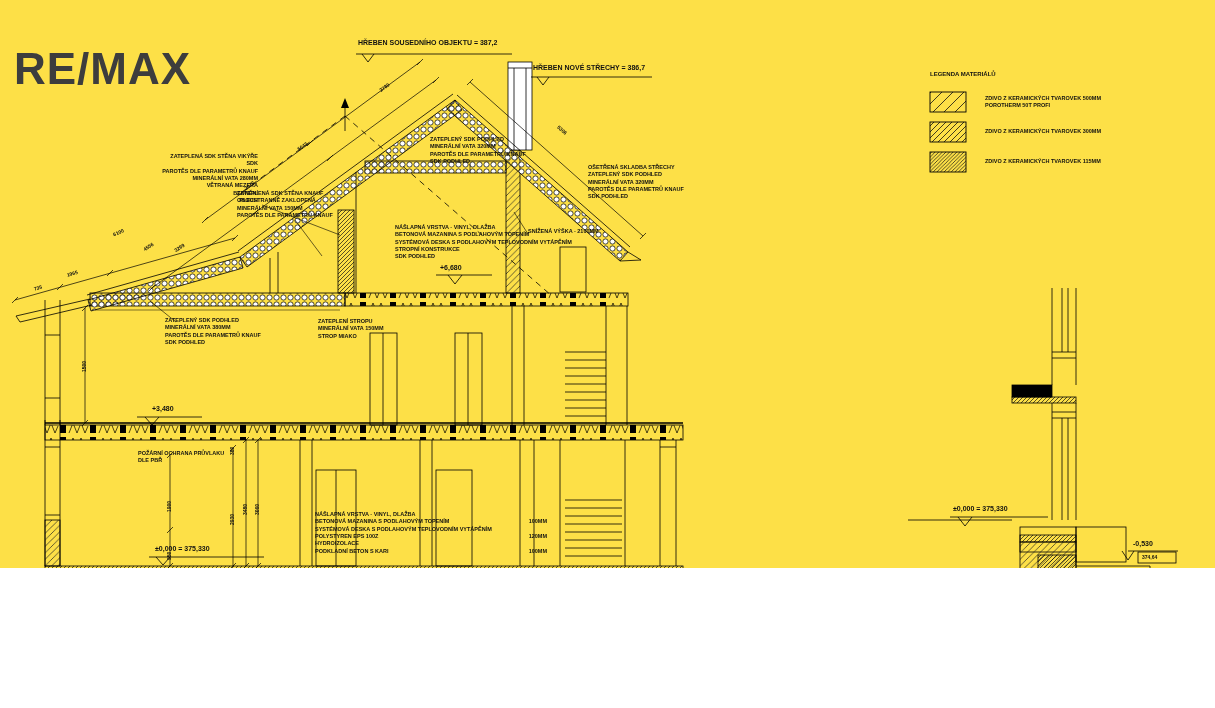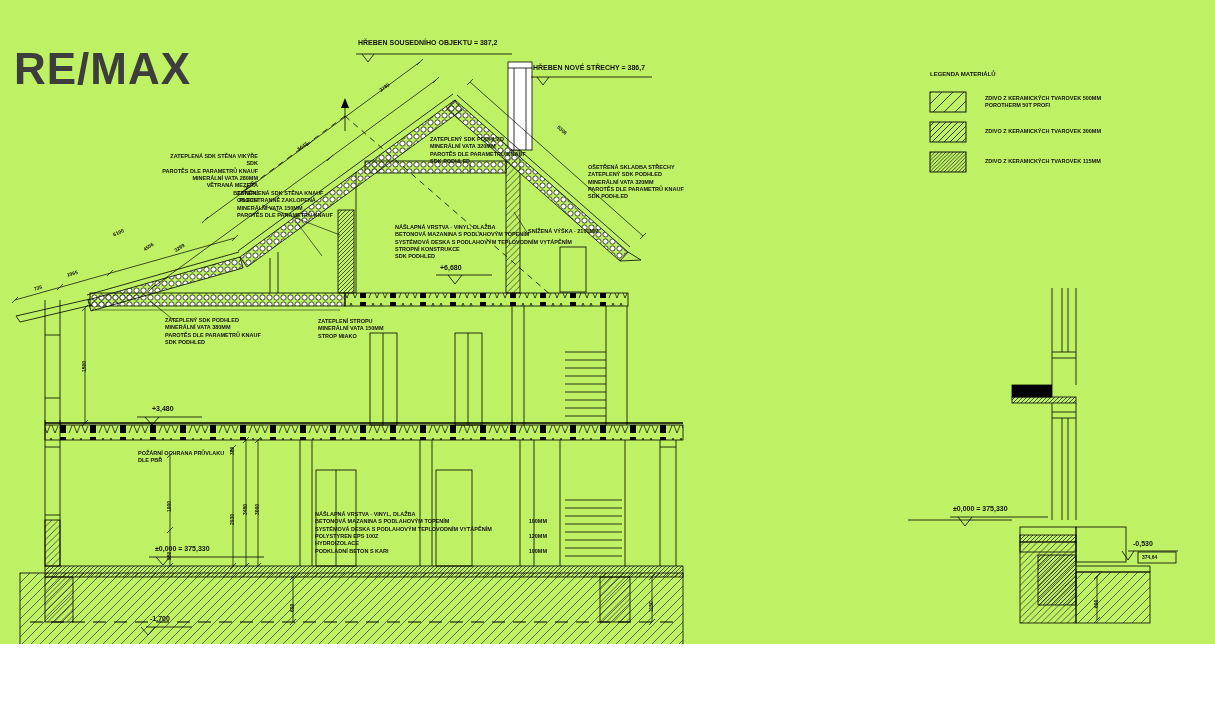--- a/index.html
+++ b/index.html
@@ -1,16 +1,16 @@
 <!DOCTYPE html>
 <html><head>
 <meta charset="utf-8">
 <style>
   html,body{margin:0;padding:0;background:#fff;}
-  .canvas{position:relative;width:1215px;height:644px;background:#bef264;
+  .canvas{position:relative;width:1215px;height:568px;background:#fde047;
           font-family:"Liberation Sans",sans-serif;color:#000;overflow:hidden;}
   svg{position:absolute;left:0;top:0;}
   .logo{position:absolute;left:14px;top:44px;font-size:44px;font-weight:800;
         color:#3d3d3d;letter-spacing:1px;font-family:"Liberation Sans",sans-serif;}
   .t{position:absolute;font-size:5.5px;line-height:1.34;white-space:pre-line;
      font-weight:700;color:#111;}
   .r{text-align:right;}
   .title{font-size:7px;font-weight:700;white-space:nowrap;}
   .lvl{font-size:7px;font-weight:700;white-space:nowrap;}
   .dim{position:absolute;font-size:5px;font-weight:700;white-space:nowrap;

